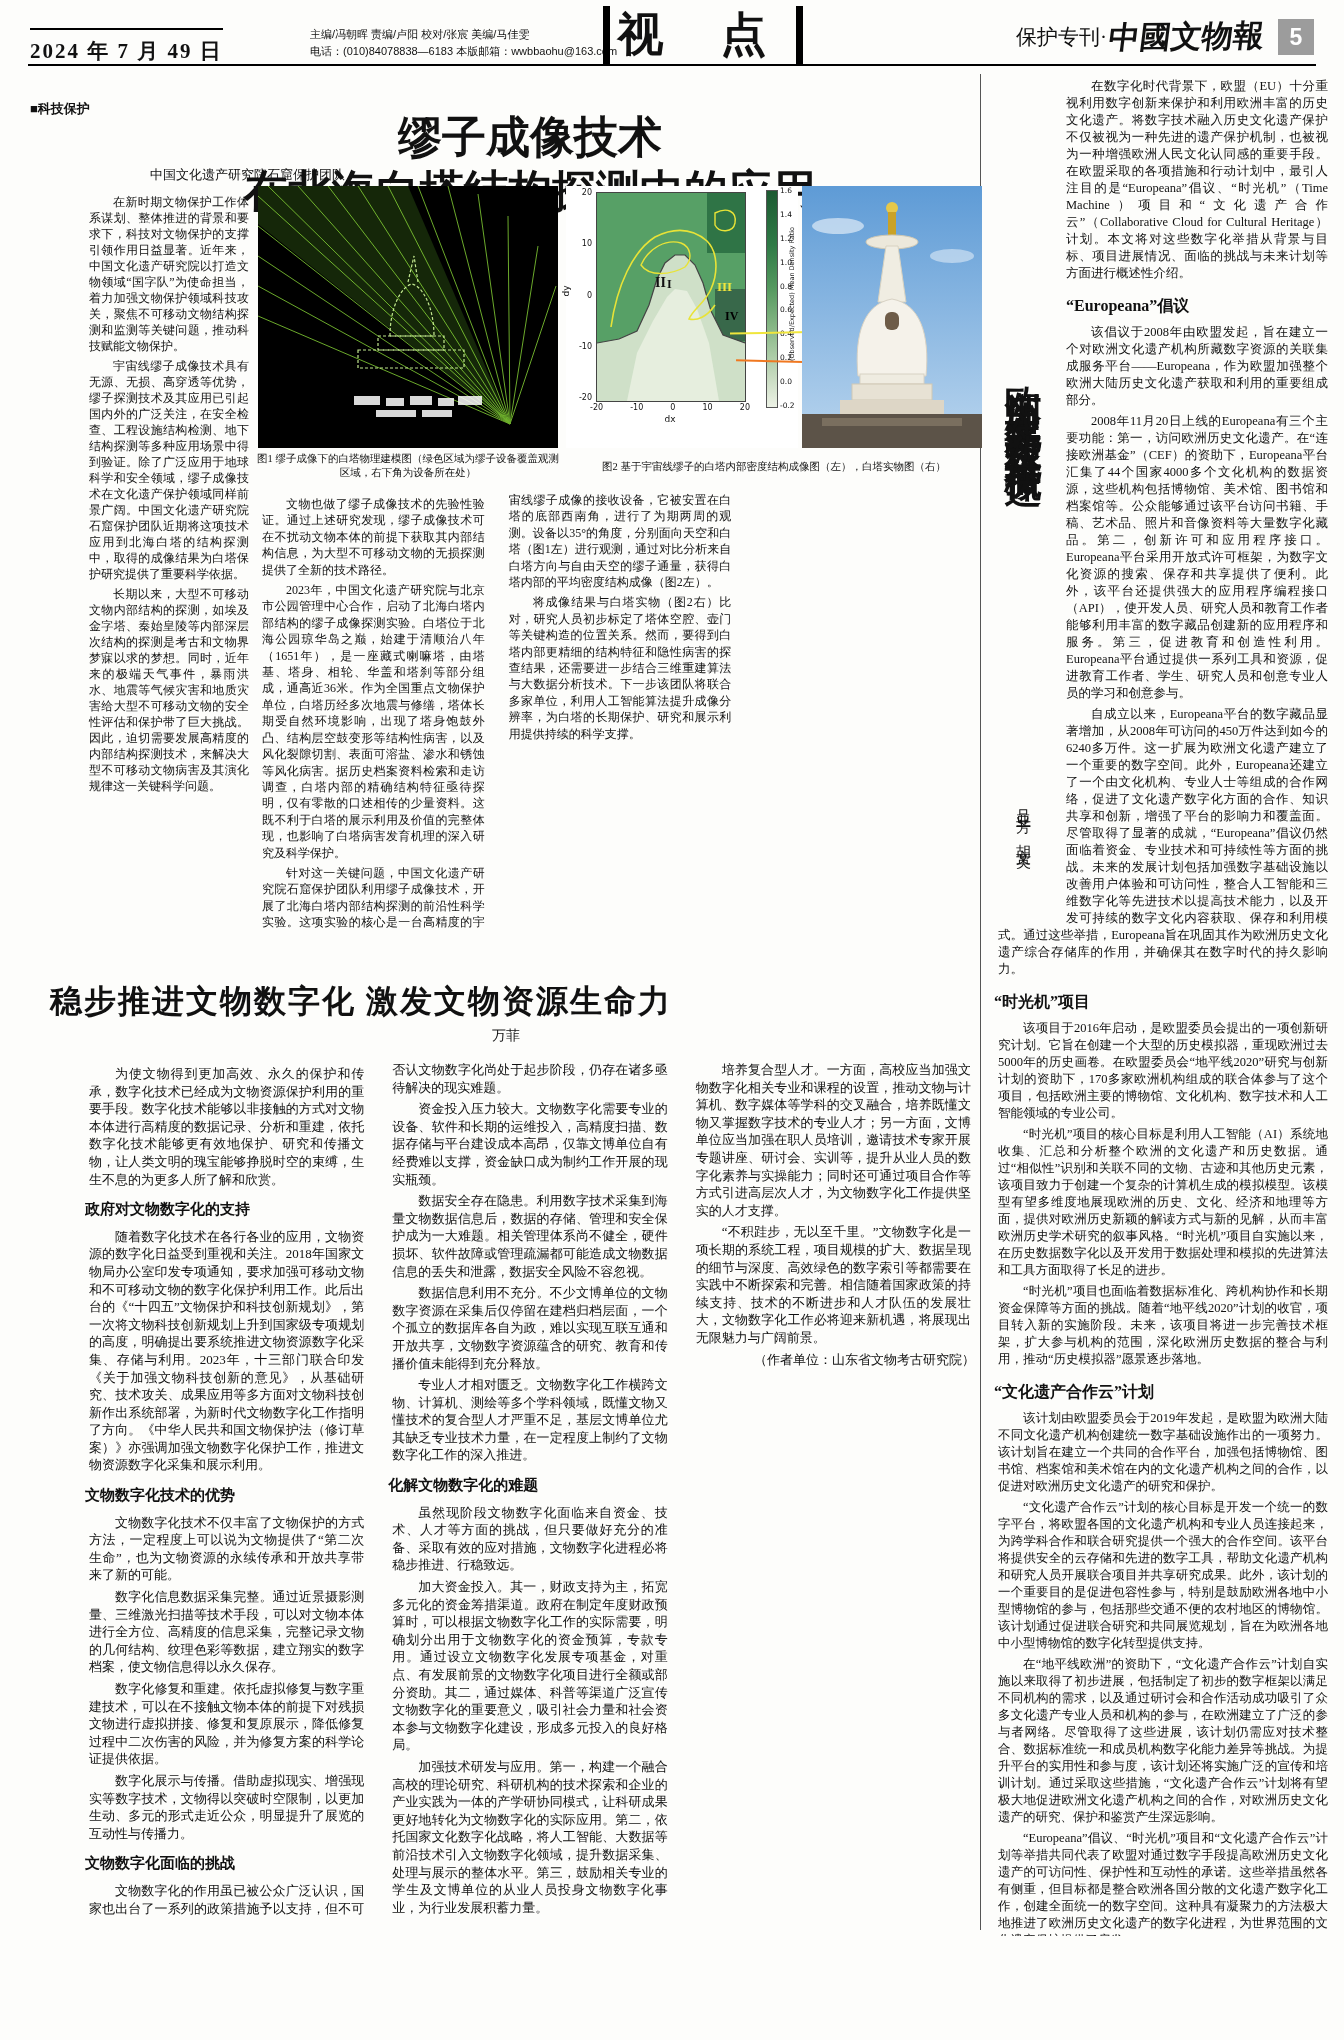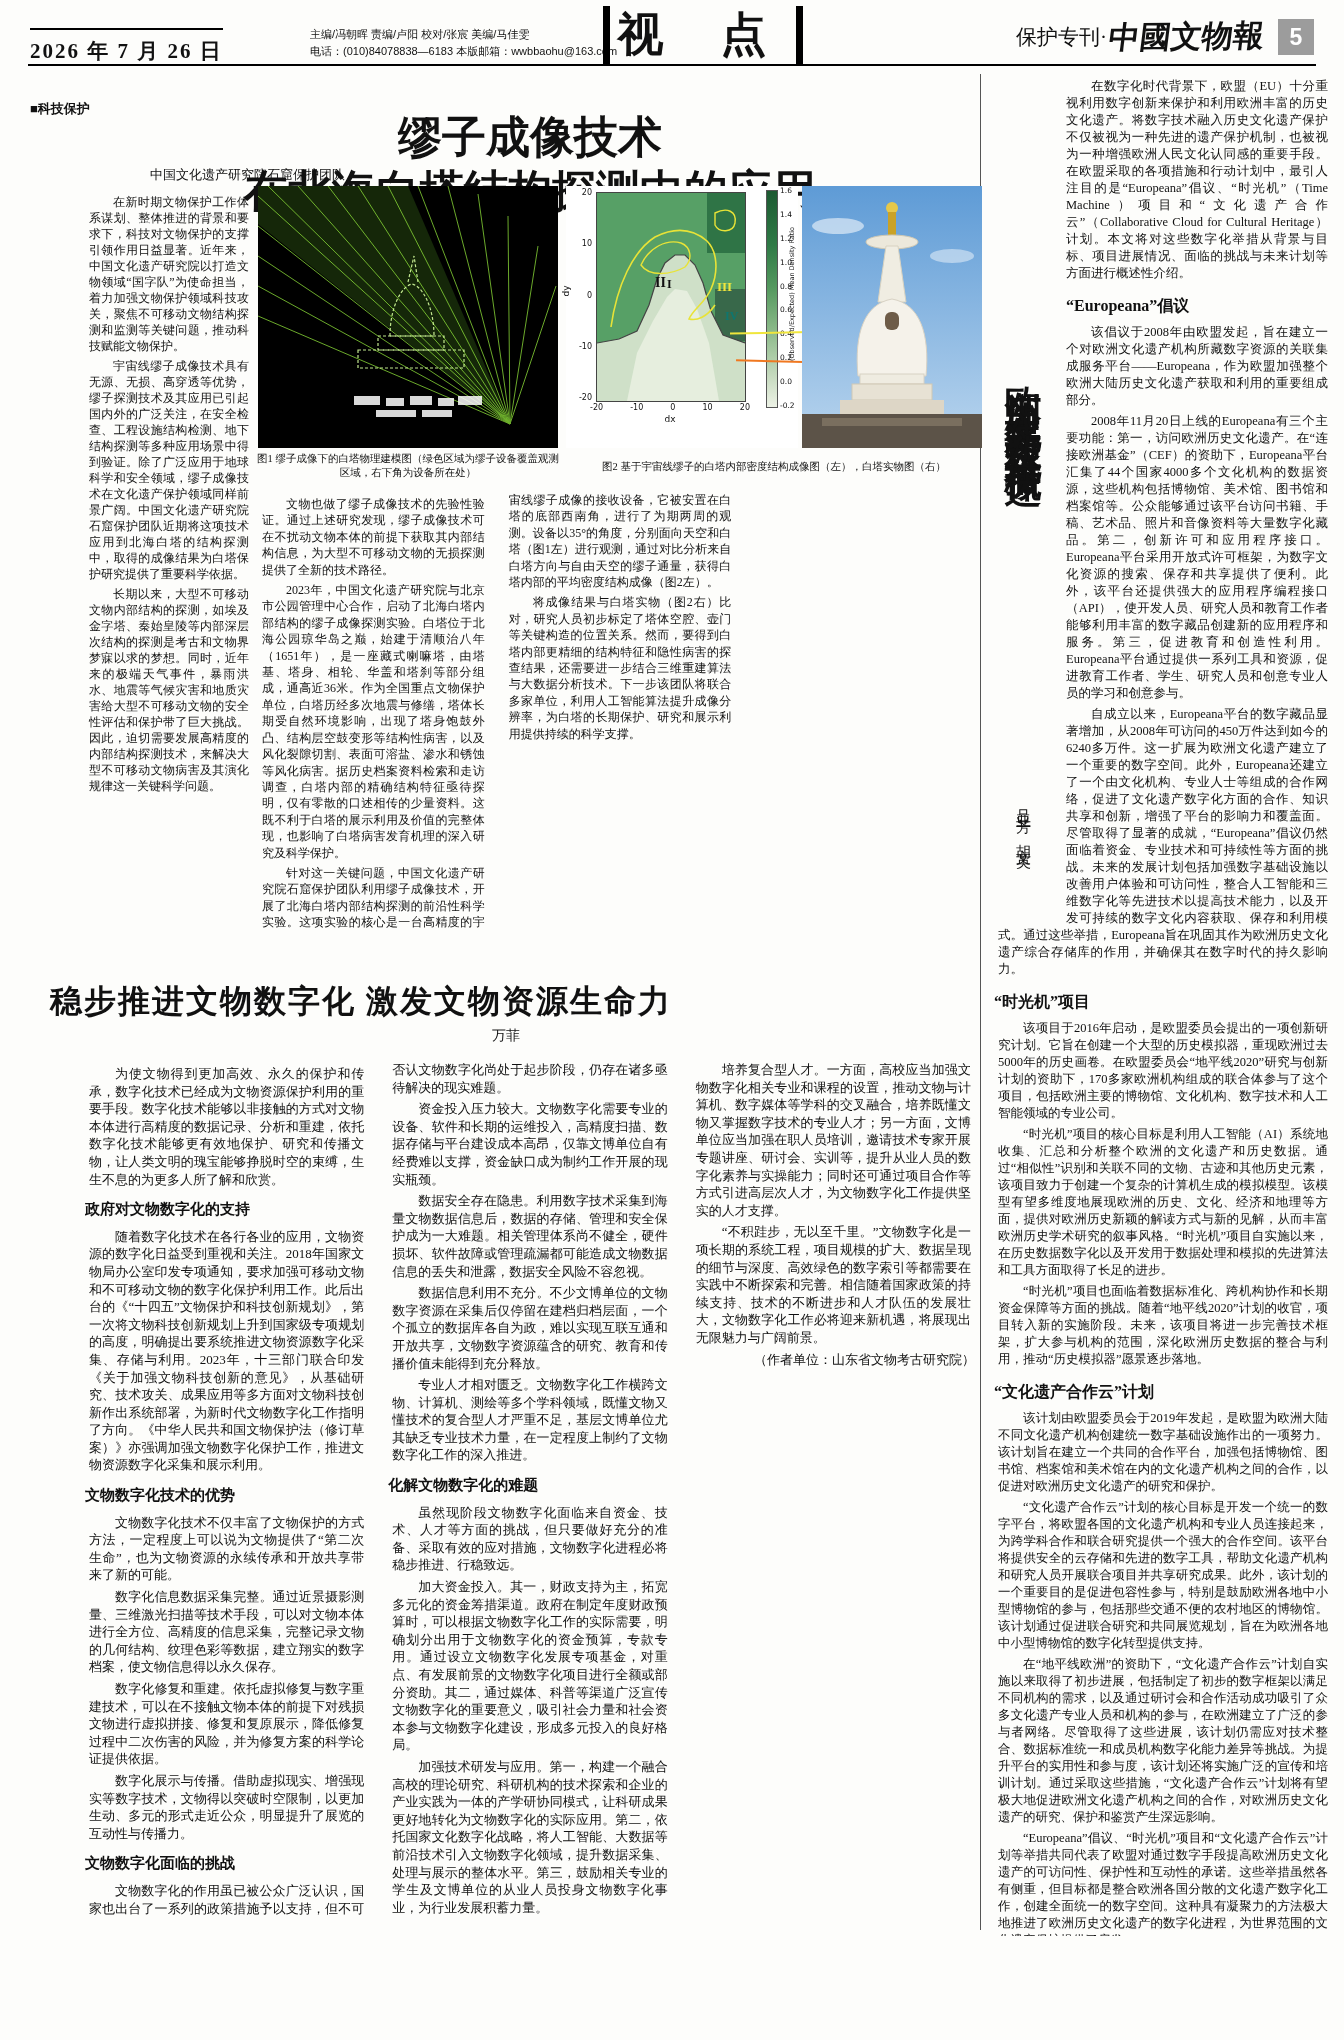--- a/index.html
+++ b/index.html
@@ -63,21 +63,21 @@
   .vtitle{writing-mode:vertical-rl;text-orientation:upright;font-weight:900;font-size:37px;line-height:1;
           letter-spacing:6px;height:636px;margin:4px auto 0;}
   .vauthors{writing-mode:vertical-rl;text-orientation:upright;font-size:15px;letter-spacing:5px;height:160px;margin:22px auto 0;}
   .a3flow .subhead{font-size:16px;margin:15px 0 10px;}
 </style>
 </head>
 <body>
 
 <div class="page">
 
-  <div class="date">2026 年 7 月 26 日</div>
+  <div class="date">2024 年 7 月 49 日</div>
   <div class="staff">
     <div>主编/冯朝晖 责编/卢阳 校对/张宸 美编/马佳雯</div>
     <div>电话：(010)84078838—6183 本版邮箱：wwbbaohu@163.com</div>
   </div>
   <div class="sectionbox">
     <span class="vbar"></span><span class="secname">视 点</span><span class="vbar"></span>
   </div>
   <div class="rightmast">
     <span class="edlabel">保护专刊·</span><span class="brand">中國文物報</span><span class="pagenum">5</span>
   </div>
@@ -153,21 +153,21 @@
           <polygon points="0,208 0,150 22,146 40,138 52,112 60,86 68,70 78,62 88,62 98,72 106,90 114,118 126,142 148,150 148,208" fill="#cfe0c8"></polygon>
           <polygon points="30,208 40,160 56,128 70,104 78,96 90,98 100,116 112,150 122,208" fill="#e6eede"></polygon>
           <polyline points="0,150 22,146 40,138 52,112 60,86 68,70 78,62 88,62 98,72 106,90 114,118 126,142 148,150" fill="none" stroke="#444" stroke-width="1.2"></polyline>
           <path d="M14,134 C20,92 36,58 58,44 C78,34 96,36 110,48 C120,58 122,78 114,96 C108,110 96,116 92,126 C100,128 110,124 118,112" fill="none" stroke="#e8e337" stroke-width="1.6"></path>
           <path d="M118,20 C130,14 140,18 138,30 C136,40 122,40 118,32 Z" fill="none" stroke="#e8e337" stroke-width="1.4"></path>
           <path d="M44,72 C52,54 70,46 84,50 C94,54 96,66 88,74 C74,82 52,84 44,72 Z" fill="none" stroke="#e8e337" stroke-width="1.4"></path>
         </svg>
         <span class="regionlabel" style="left:58px;top:42px;font-size:14px;color:#111;margin-top:40px;">II</span>
         <span class="regionlabel" style="left:70px;top:84px;font-size:12px;color:#111;">I</span>
         <span class="regionlabel" style="left:120px;top:86px;font-size:13px;color:#f0e63c;">III</span>
-        <span class="regionlabel" style="left:128px;top:116px;font-size:12px;color:#0f766e;">IV</span>
+        <span class="regionlabel" style="left:128px;top:116px;font-size:12px;color:#000000;">IV</span>
       </div>
       <div class="f2xticks">
           <span>-20</span>
           <span>-10</span>
           <span>0</span>
           <span>10</span>
           <span>20</span>
         </div>
       <div class="f2xlabel">dx</div>
       <div class="cblabel">(Observed/Expected) Mean Density Ratio</div>

